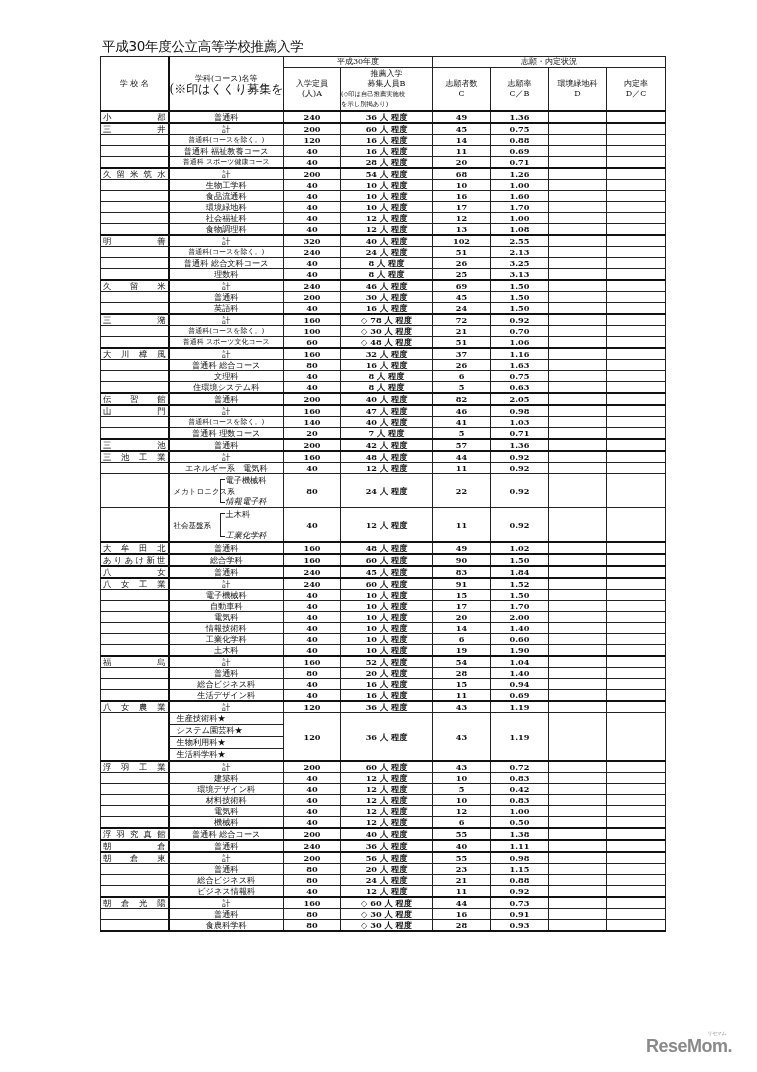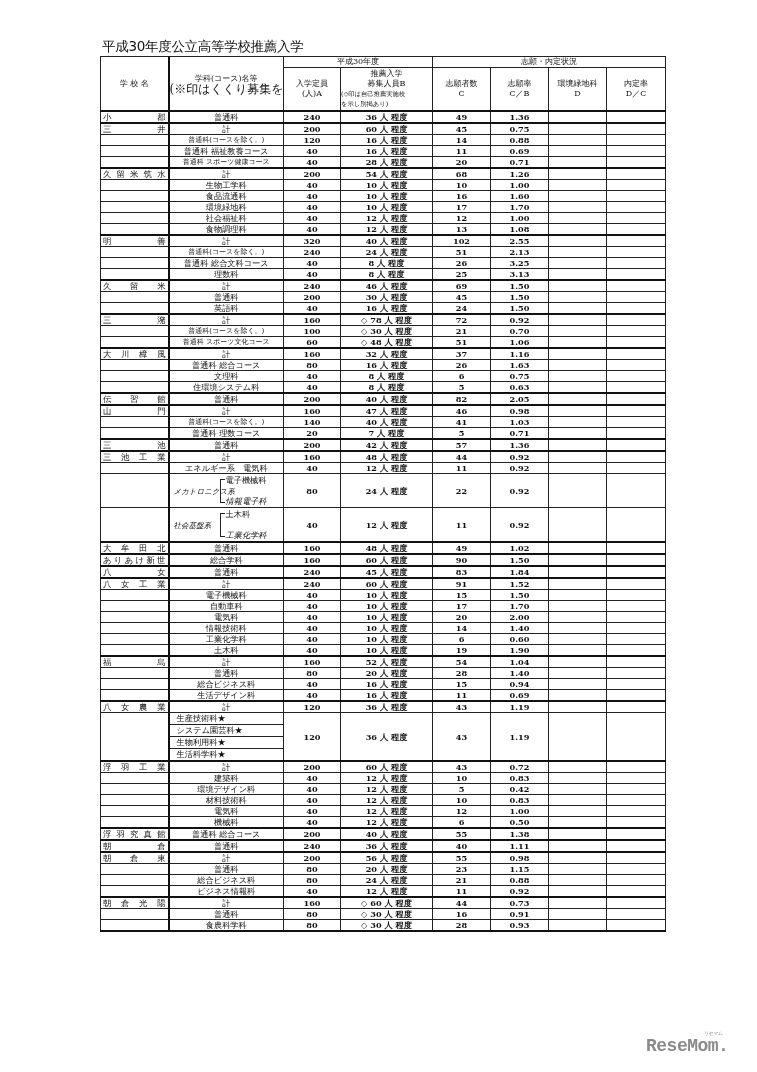--- a/index.html
+++ b/index.html
@@ -9,28 +9,28 @@
   td,th{border:1px solid #222;padding:0;height:10px;line-height:10px;overflow:hidden;white-space:nowrap;font-weight:normal;}
   th{font-size:8px;line-height:10px;}
   .hdr th{vertical-align:middle;text-align:center;}
   .grp-top td{border-top:2px solid #111;}
   td.school{text-align:justify;text-align-last:justify;padding:0 2px;font-size:8.4px;border-right:2px solid #111;vertical-align:top;}
   td.dept{text-align:center;}
   td.num{text-align:center;font-weight:bold;}
   td.rec{text-align:center;font-weight:bold;}
   td.small{font-size:7px;}
   .brk{position:relative;text-align:left;padding-left:4px;line-height:11px;height:33px;}
-  .brk .sys{position:absolute;left:4px;top:12px;font-size:7.5px;font-style:italic;}
+  .brk .sys{position:absolute;left:4px;top:12px;font-size:7.5px;}
   .brk .b1{position:absolute;left:56px;top:1px;}
   .brk .b2{position:absolute;left:56px;top:22px;font-style:italic;}
   .brk .br{position:absolute;left:50px;top:5px;width:4px;height:22px;border:1px solid #222;border-right:none;}
   .multi{line-height:11px;height:44px;}
   .multi div{height:11px;border-bottom:1px solid #222;text-align:left;padding-left:7px;}
   .multi div:last-child{border-bottom:none;}
-  .logo{position:absolute;left:646px;top:1036px;font-family:Liberation Mono, monospace;font-weight:bold;font-size:18px;color:#8a8a8a;letter-spacing:-0.5px;}
+  .logo{position:absolute;left:646px;top:1036px;font-family:Liberation Sans, sans-serif;font-weight:bold;font-size:18px;color:#8a8a8a;letter-spacing:-0.5px;}
   .logo small{position:absolute;right:6px;top:-6px;font-size:5px;font-weight:normal;}
 </style>
 </head>
 <body>
 
 <div class="title">平成30年度公立高等学校推薦入学</div>
 
 <table>
   <colgroup>
     <col style="width:68px">

